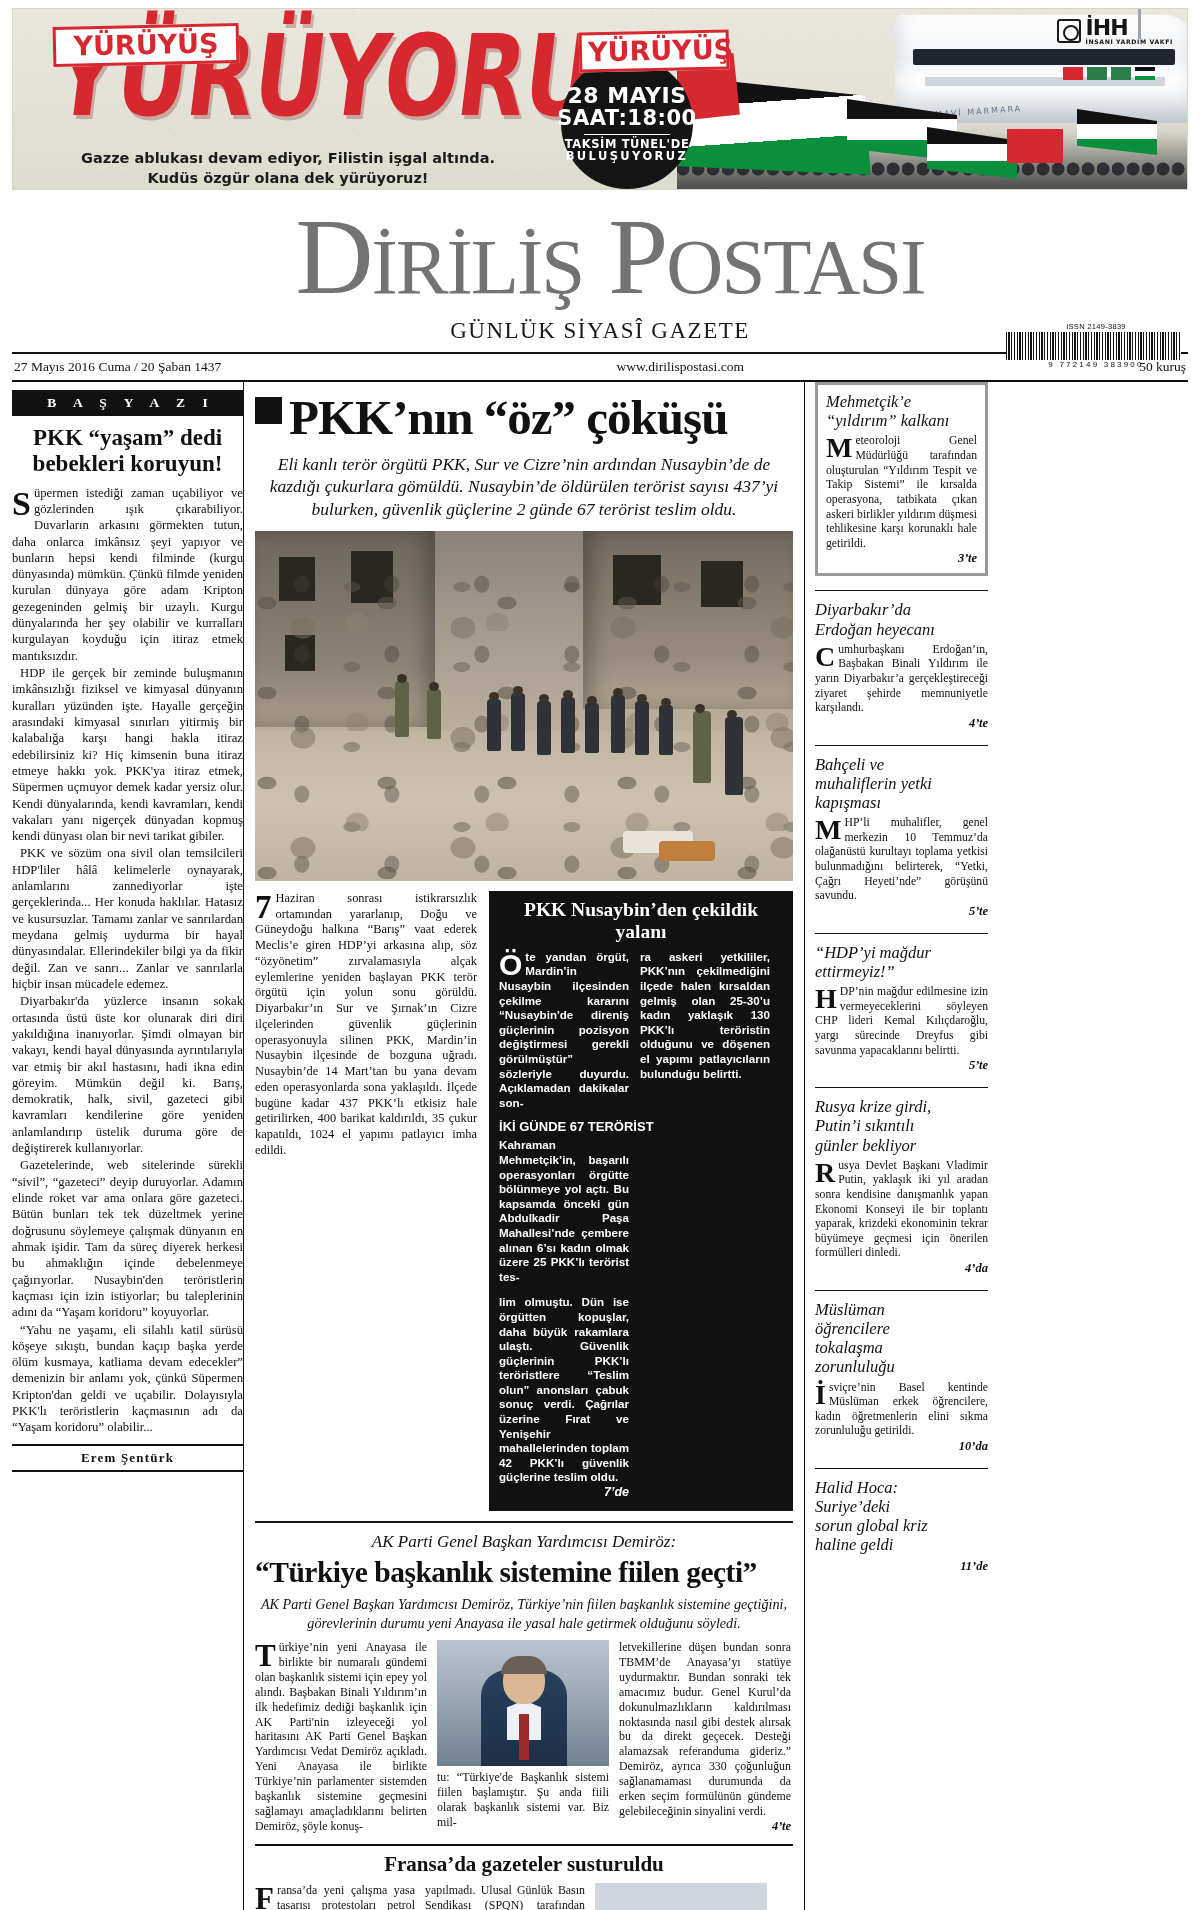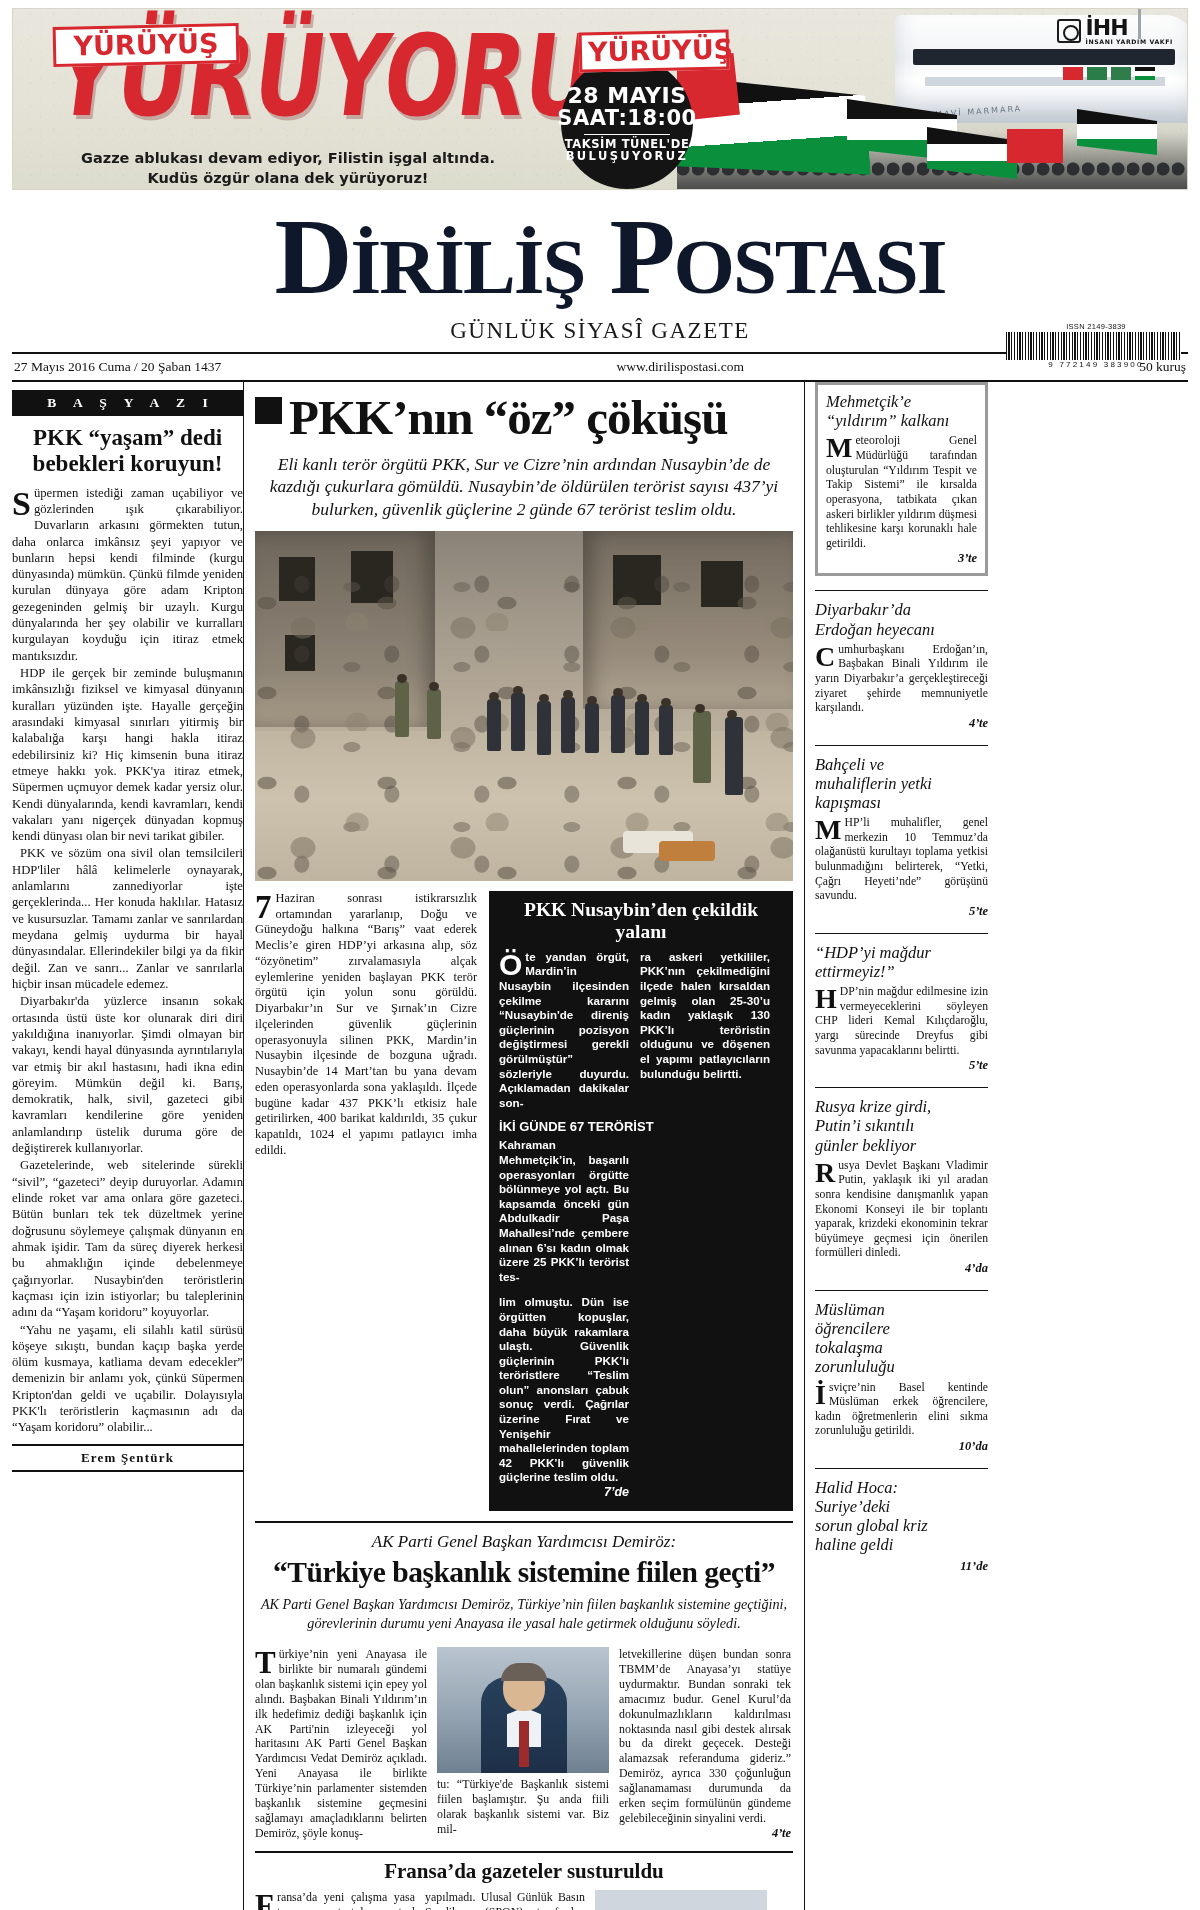--- a/index.html
+++ b/index.html
@@ -160,24 +160,24 @@
   .ihh-txt .small { font-size:6.2px; font-weight:700; letter-spacing:0.6px; color:#141414;}
 
   
   .masthead {
     margin-top: 12px;
     text-align:center;
     font-family:"Liberation Serif", serif;
   }
   .masthead-title {
     font-size: 108px;
-    font-weight: 700;
+    font-weight: 400;
     letter-spacing: -2px;
     line-height: 1.02;
-    color:#0f172a;
+    color:#737373;
     padding-left:20px;
   }
   .masthead-title .sc { font-size: 79px; }
   .masthead-sub {
     margin-top: 6px;
     font-size: 23px;
     letter-spacing: 1.5px;
     color:#1a1a1a;
   }
   .barcode-wrap {
@@ -322,26 +322,26 @@
   .bb-sub-col { width:130px; font-size:11.6px; line-height:1.26; text-align:justify;
                 font-family:"Liberation Sans", sans-serif; font-weight:700; }
   .pageref { text-align:right; font-style:italic; font-weight:700; font-size:12.5px; }
 
   .mid-divider { border-top: 2.5px solid #111; margin: 10px 0 0; }
 
   .kicker-ital {
     font-style:italic; font-size:17px; text-align:center; margin-top: 9px;
   }
   .sub-head {
-    font-size: 29.5px; font-weight:700; text-align:center; letter-spacing:-0.5px;
+    font-size: 29.5px; font-weight:700; letter-spacing:-0.5px;
     line-height:1.1; margin-top: 4px;
   }
   .sub-spot {
     font-style:italic; font-size:14.2px; line-height:1.3; text-align:center;
-    margin: 7px 4px 15px;
+    margin: 7px 4px 8px;
   }
   .three-col { display:flex; gap:10px; }
   .three-col .c { font-size:11.9px; line-height:1.25; text-align:justify; }
   .c1 { width:172px; } .c2 { width:172px; } .c3 { width:172px; }
   .c .dc { float:left; font-size:31px; line-height:.82; font-weight:700; padding:3px 3px 0 0; }
   .minister-photo {
     width:172px; height:126px; position:relative; overflow:hidden;
     background: linear-gradient(180deg,#b9c4cf 0%, #97a6b4 50%, #6f8091 100%);
     margin-bottom:4px;
   }

